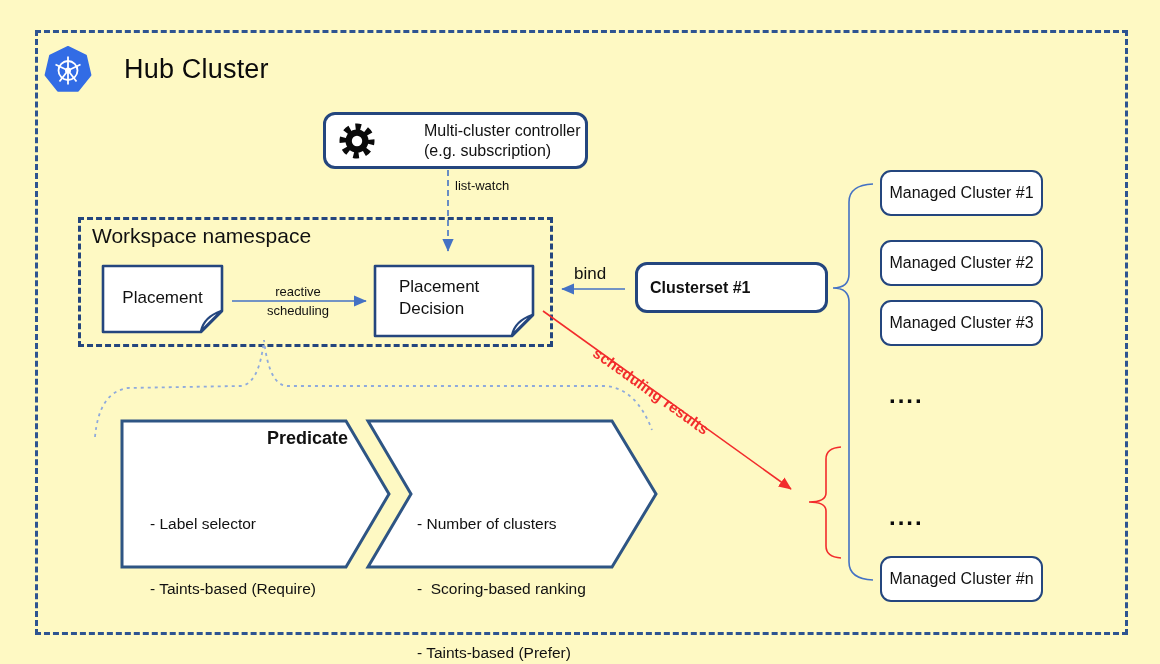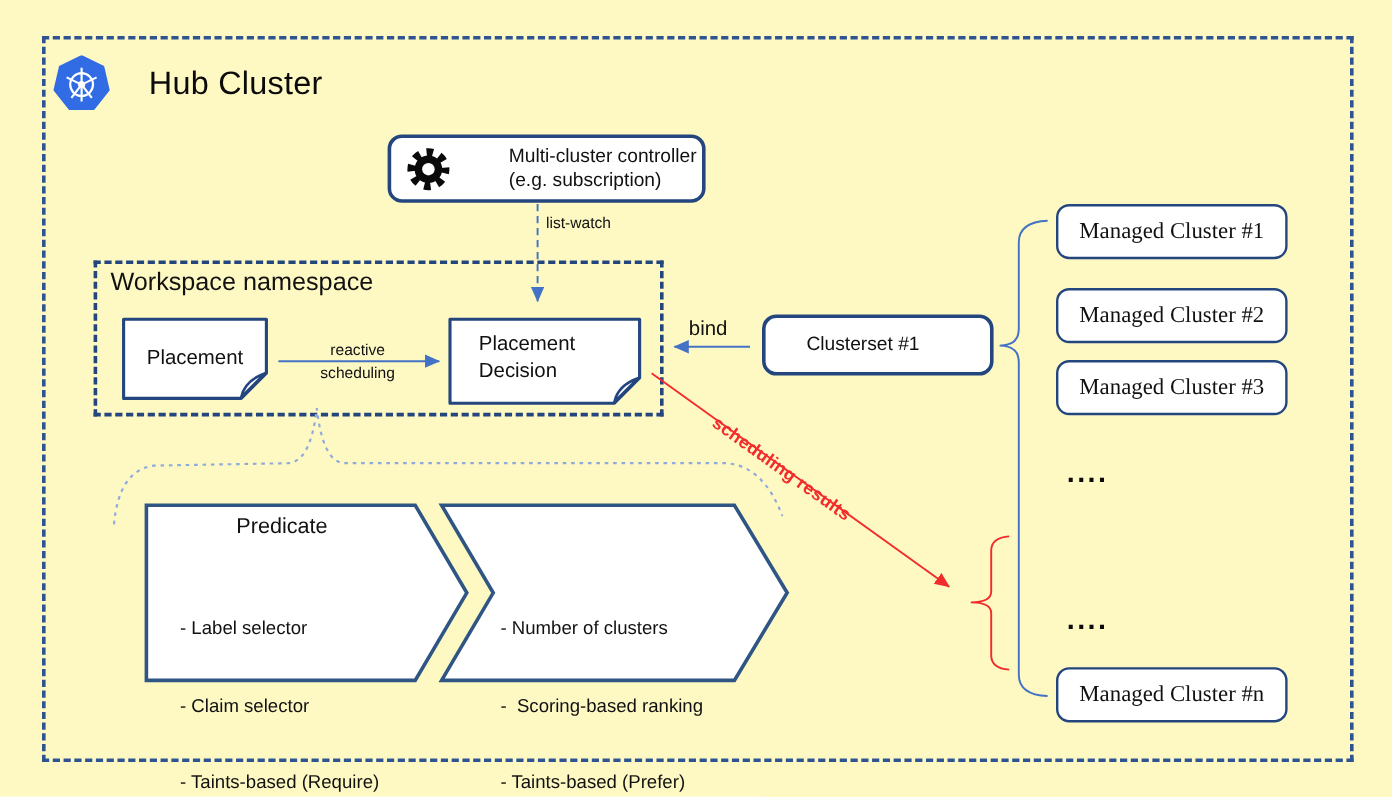--- a/index.html
+++ b/index.html
@@ -26,29 +26,29 @@
   #workspace-box{left:78px;top:217px;width:475px;height:130px;border:3px dashed #24467E;z-index:2;box-sizing:border-box;background:transparent;}
   #workspace-title{left:92px;top:224px;font-size:21px;}
   #placement-label{left:103px;top:288px;width:119px;text-align:center;font-size:17px;}
   #decision-label{left:399px;top:276px;font-size:17px;line-height:22px;}
   
   #list-watch-label{left:455px;top:178px;font-size:13px;}
   #reactive-label{left:248px;top:282px;width:100px;text-align:center;font-size:13px;line-height:19px;}
   #bind-label{left:574px;top:264px;font-size:17px;}
   #sched-results-label{left:600px;top:344px;font-size:15px;font-weight:bold;color:#F22C2C;transform:rotate(35.5deg);transform-origin:left top;letter-spacing:.3px;}
   
-  #clusterset-box{left:635px;top:262px;width:193px;height:51px;display:flex;align-items:center;font-size:16px;padding-left:34px;}
-  .mc-box{width:193px;height:46px;border:2.5px solid #24467E;border-radius:11px;background:#fff;box-sizing:border-box;
-          display:flex;align-items:center;justify-content:center;font-size:19px;z-index:2;font-family:Liberation Serif, serif;}
+  #clusterset-box{left:635px;top:262px;width:193px;height:51px;display:flex;align-items:center;font-size:16px;padding-left:12px;font-weight:bold;}
+  .mc-box{width:163px;height:46px;border:2.5px solid #24467E;border-radius:11px;background:#fff;box-sizing:border-box;
+          display:flex;align-items:center;justify-content:center;font-size:16px;z-index:2;}
   #mc-1{left:880px;top:170px;} #mc-2{left:880px;top:240px;} #mc-3{left:880px;top:300px;}
   #mc-m{left:885px;top:435px;} #mc-n{left:880px;top:556px;}
   .mc-dots{font-size:24px;font-weight:bold;letter-spacing:2px;line-height:14px;z-index:2;color:#0b0b0b;}
   #mc-dots-1{left:889px;top:388px;} #mc-dots-2{left:889px;top:510px;}
   
-  .chev-title{font-weight:normal;font-size:18px;text-align:center;}
+  .chev-title{font-weight:bold;font-size:18px;text-align:right;}
   #predicate-title{left:122px;top:428px;width:226px;}
   #prioritize-title{left:390px;top:428px;width:164px;}
   .chev-items{font-size:15.5px;line-height:21.5px;white-space:pre;}
   #predicate-items{left:150px;top:470px;}
   #prioritize-items{left:417px;top:470px;}
 </style>
 </head>
 <body>
 
 <div id="stage">
@@ -156,21 +156,20 @@
   <div class="abs txt" id="reactive-label">
     <div>reactive</div>
     <div>scheduling</div>
   </div>
   <div class="abs txt" id="bind-label">bind</div>
   <div class="abs txt" id="sched-results-label">scheduling results</div>
 
   <div class="abs txt chev-title" id="predicate-title">Predicate</div>
   <div class="abs txt chev-items" id="predicate-items">
     <div>- Label selector</div>
-    <div>- Claim selector</div>
     <div>- Taints-based (Require)</div>
   </div>
 
   <div class="abs txt chev-items" id="prioritize-items">
     <div>- Number of clusters</div>
     <div>-  Scoring-based ranking</div>
     <div>- Taints-based (Prefer)</div>
   </div>
 
 </div>

